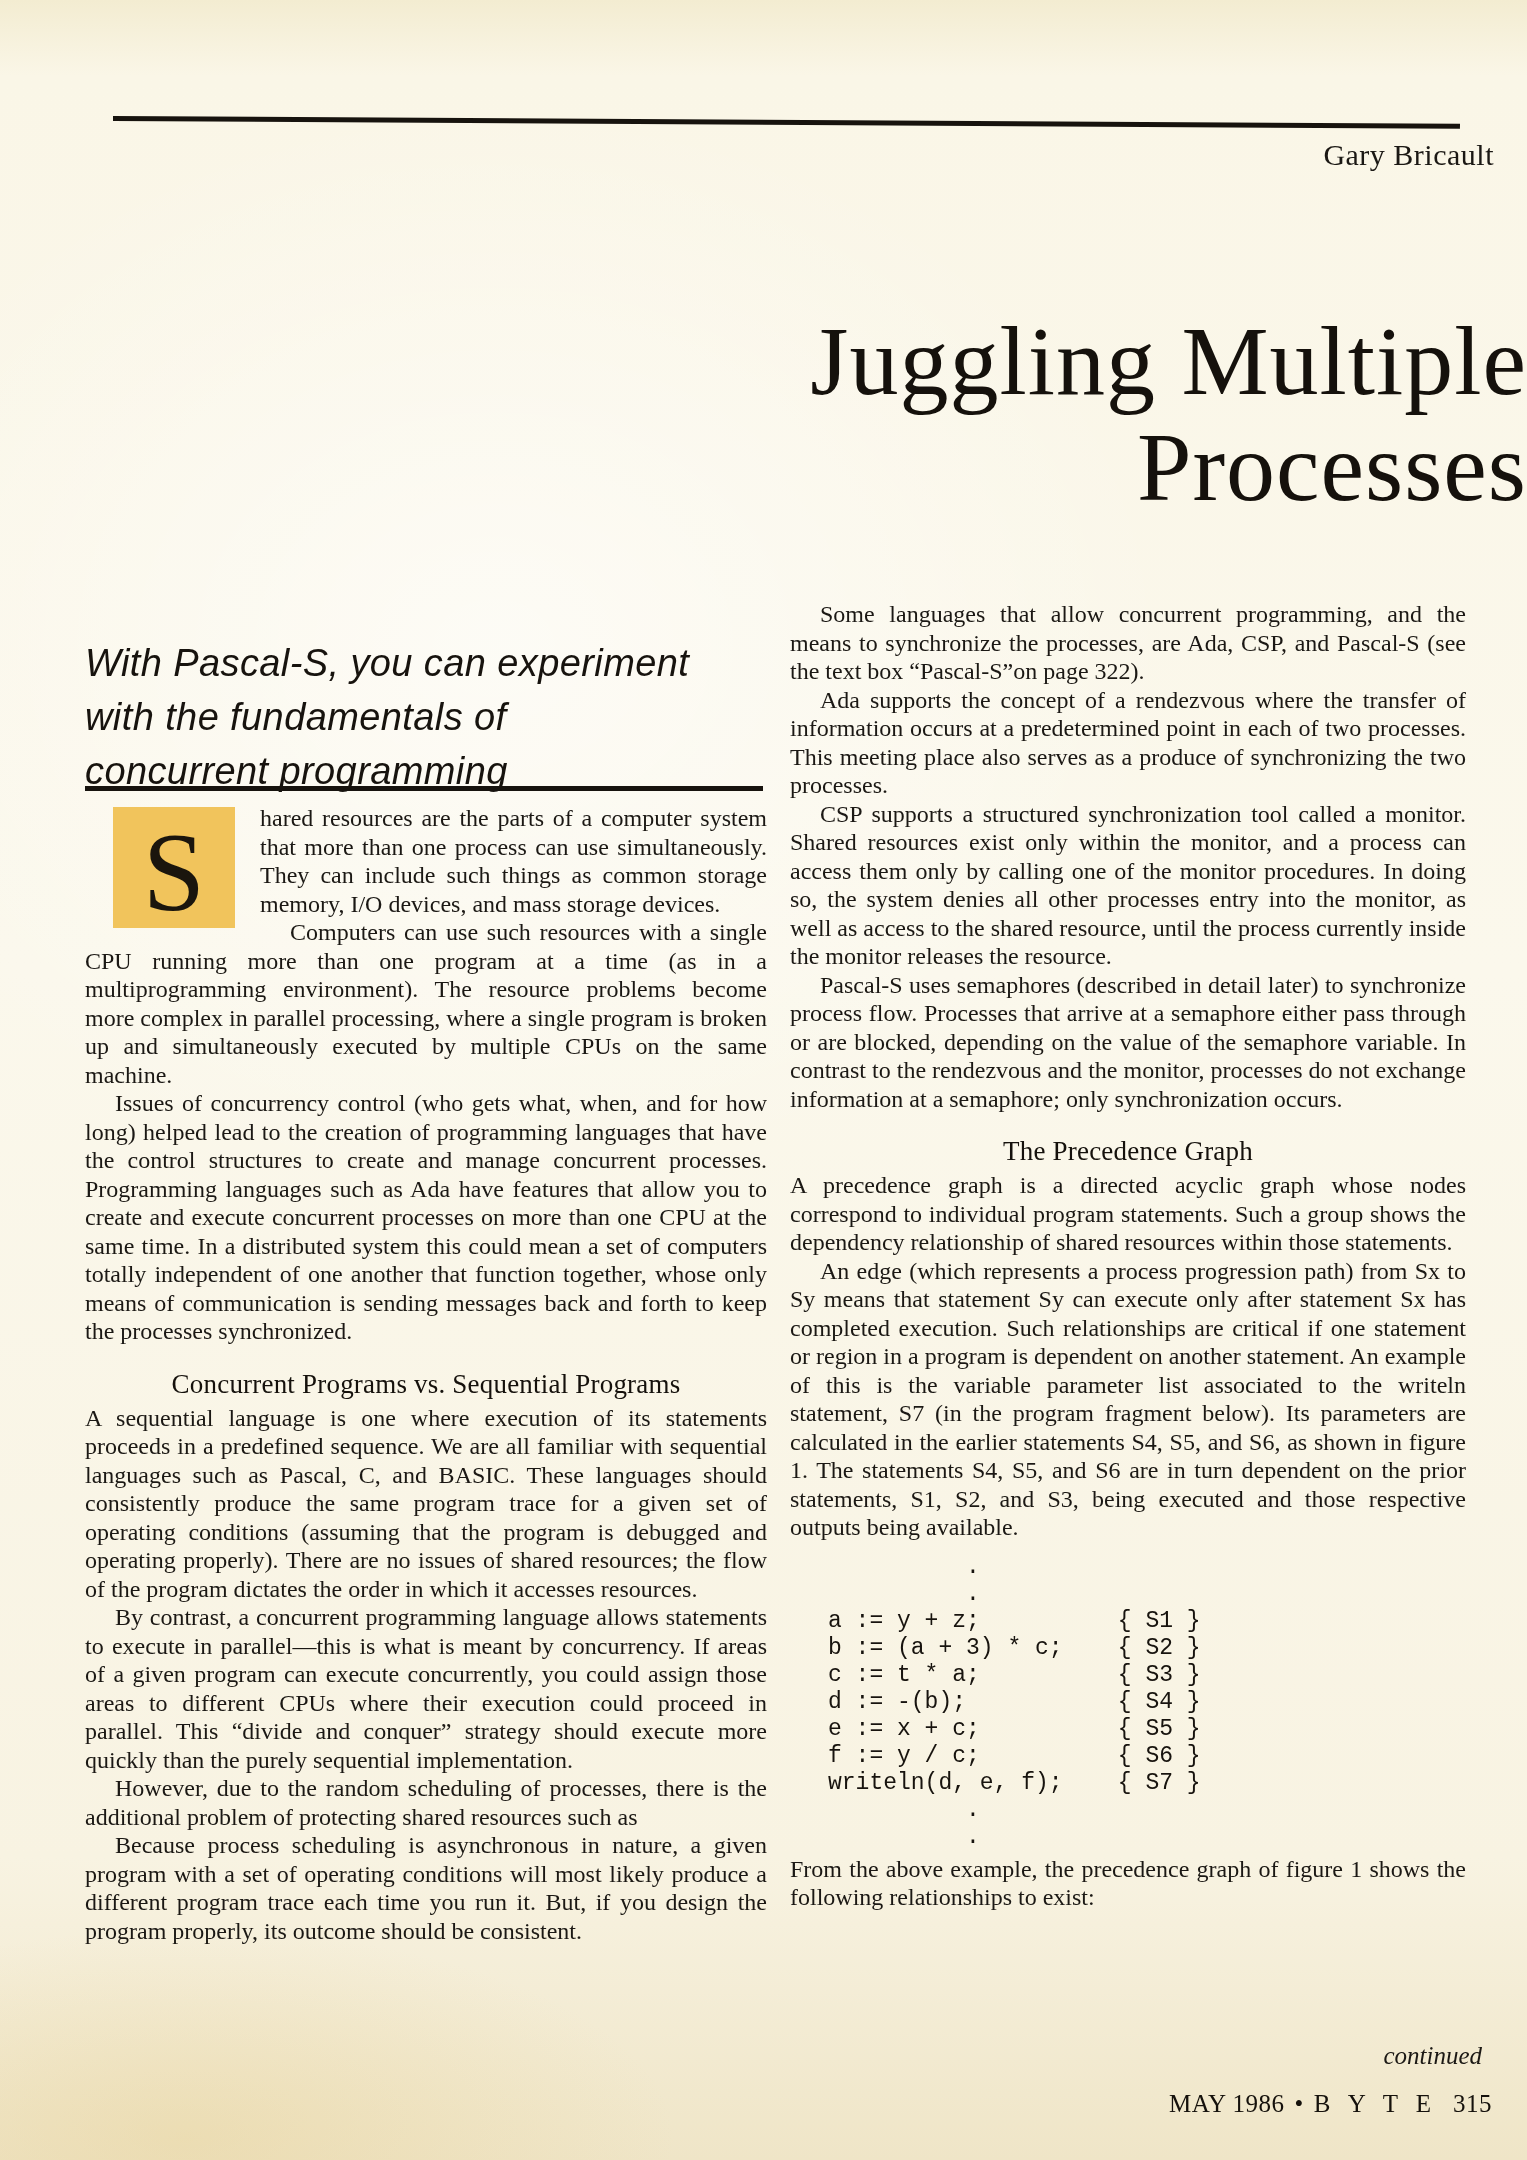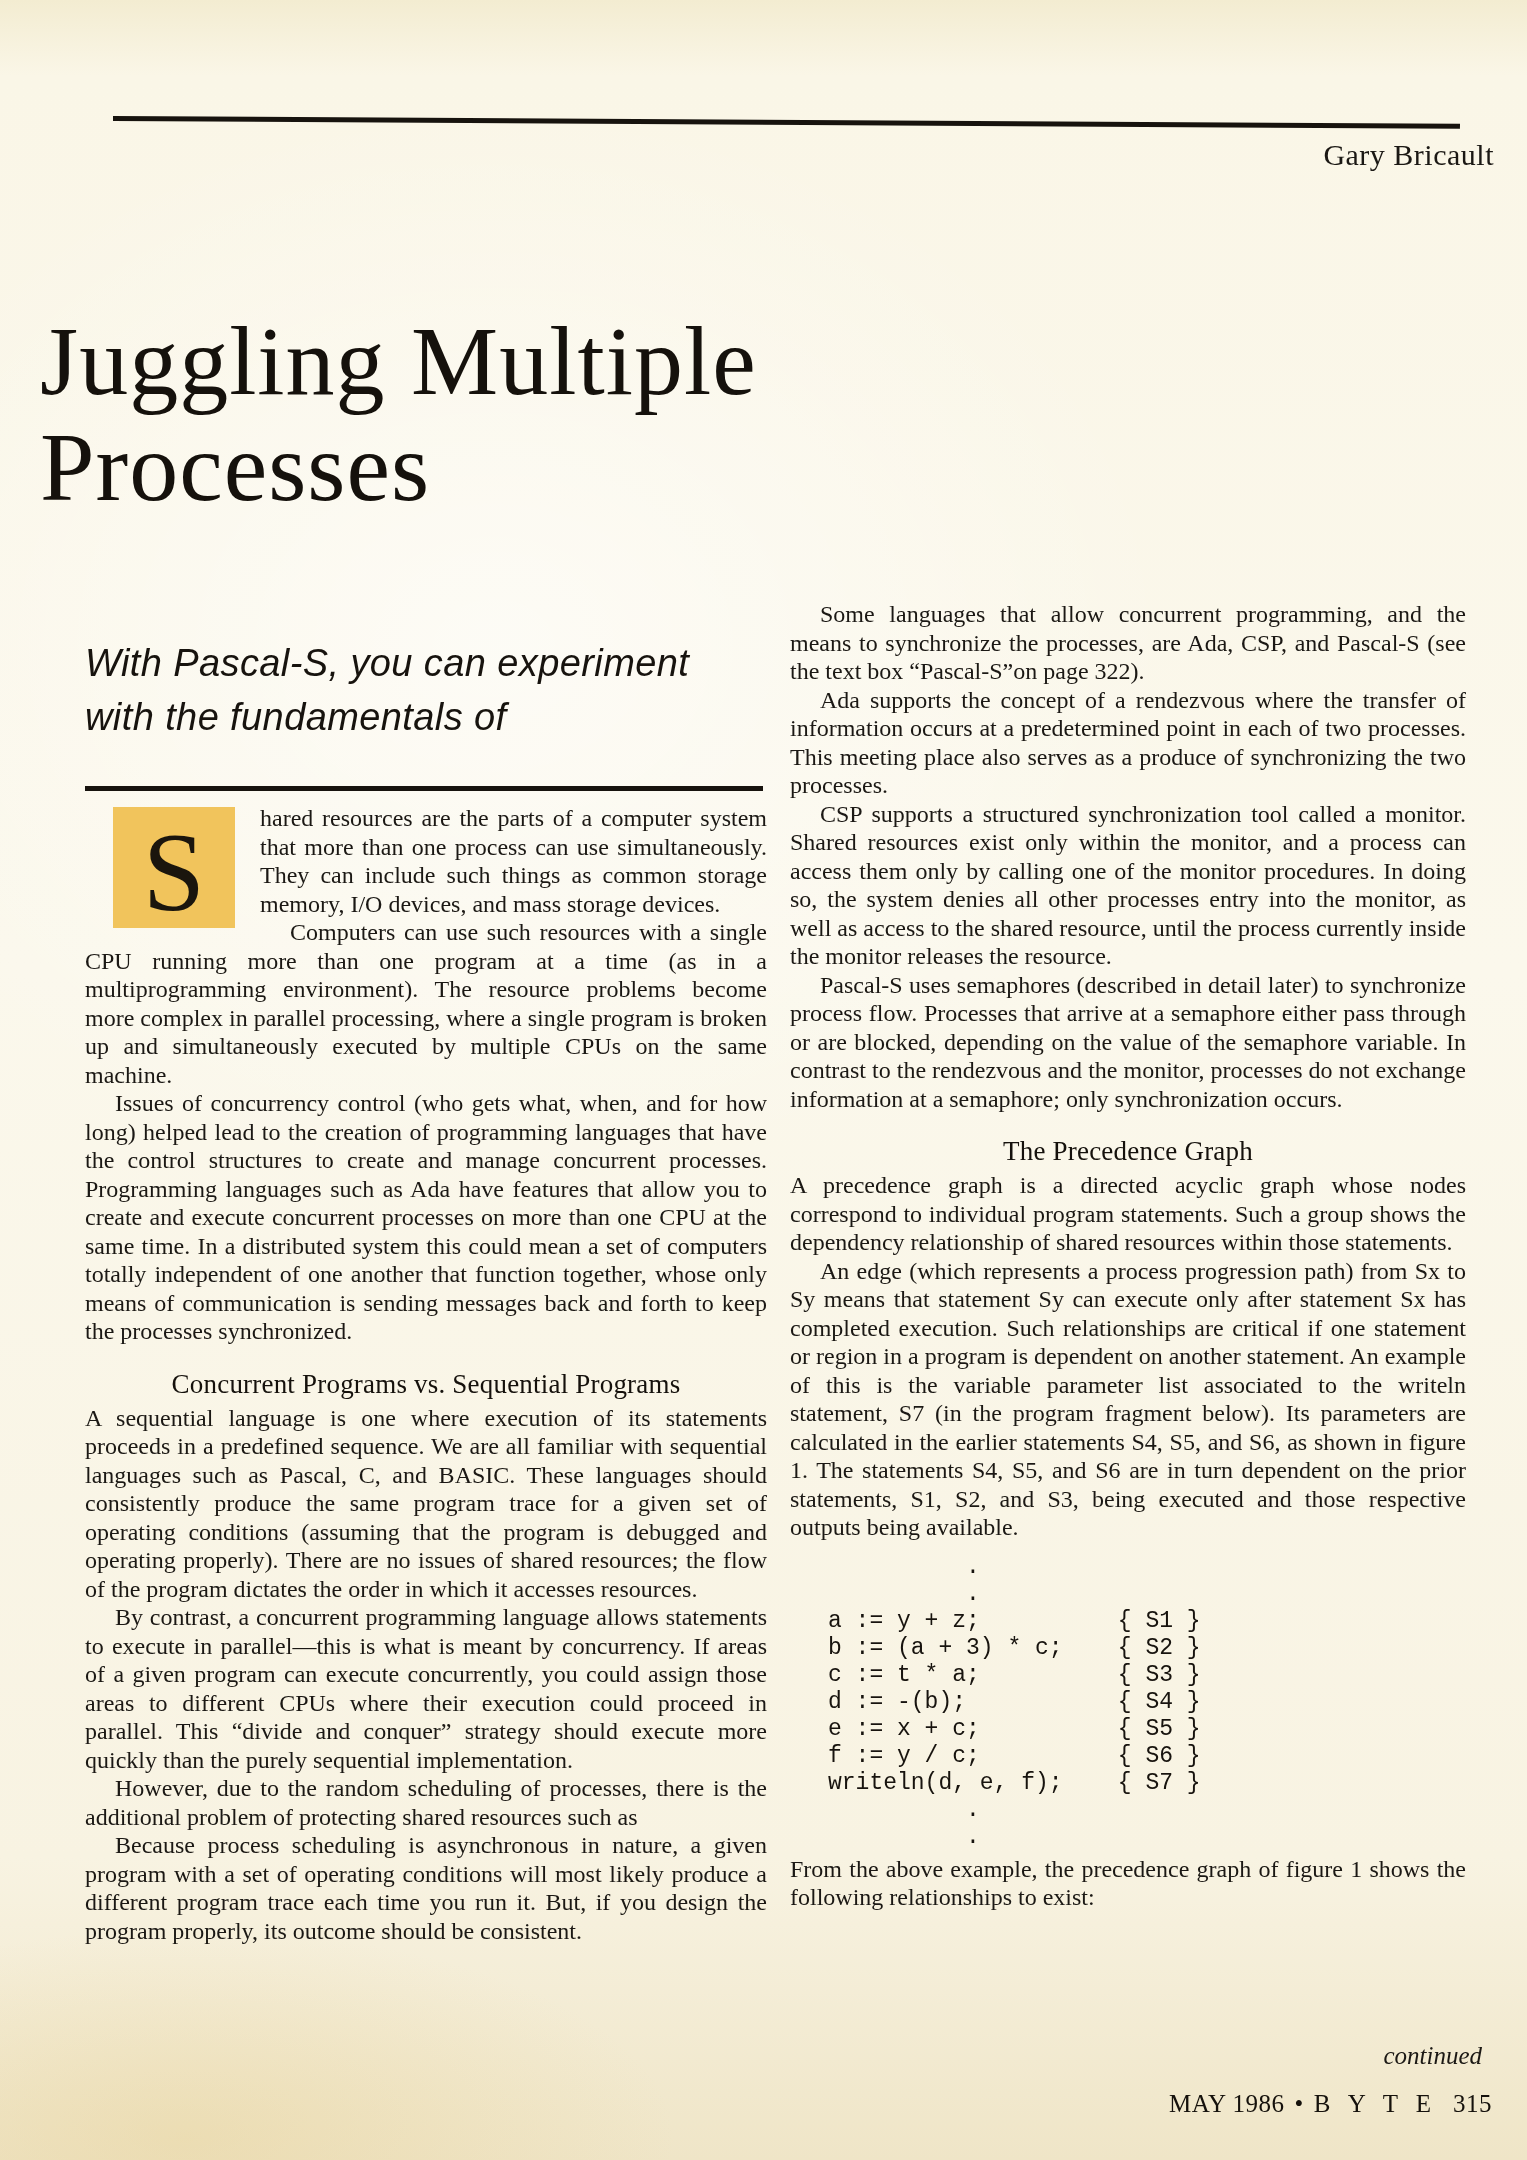--- a/index.html
+++ b/index.html
@@ -18,21 +18,21 @@
   .top-rule{
     position:absolute;left:113px;top:116px;width:1347px;height:5px;
     background:#17130e;transform:rotate(0.33deg);transform-origin:left center;
   }
   .byline{
     position:absolute;top:138px;right:50px;
     font-size:30px;letter-spacing:0.5px;
   }
   .article-title{
     position:absolute;left:40px;top:308px;width:1487px;
-    text-align:left;font-size:98px;line-height:106px;font-weight:400;
+    text-align:right;font-size:98px;line-height:106px;font-weight:400;
     letter-spacing:1px;color:#15110c;
   }
   .subtitle{
     position:absolute;left:85px;top:636px;width:700px;
     font-family:"Liberation Sans", sans-serif;font-style:italic;
     font-size:38px;line-height:54px;color:#17130e;letter-spacing:0.4px;
   }
   .subtitle-rule{
     position:absolute;left:85px;top:786px;width:678px;height:5px;background:#17130e;
   }
@@ -81,20 +81,21 @@
   <div class="byline">Gary Bricault</div>
 
   <div class="article-title">
     <div>Juggling Multiple</div>
     <div>Processes</div>
   </div>
 
   <div class="subtitle">
     <div>With Pascal-S, you can experiment</div>
     <div>with the fundamentals of</div>
+    <div>concurrent programming</div>
   </div>
 
   <div class="subtitle-rule"></div>
 
   <div class="col col-left">
     <p><span class="dropcap-box">
           <span class="dropcap-letter">S</span>
         </span><span>hared resources are the parts of a computer sys­tem that more than one process can use simulta­neously. They can include such things as com­mon storage memory, I/O devices, and mass storage devices.</span></p>
     <p class="ind">Computers can use such resources with a single CPU running more than one program at a time (as in a multiprogramming en­vironment). The resource problems become more complex in parallel processing, where a single program is broken up and simultaneously executed by multiple CPUs on the same machine.</p>
     <p class="ind">Issues of concurrency control (who gets what, when, and for how long) helped lead to the creation of programming languages that have the control structures to create and manage concurrent processes. Programming languages such as Ada have features that allow you to create and execute concurrent processes on more than one CPU at the same time. In a distributed system this could mean a set of computers totally independent of one another that function together, whose only means of communi­cation is sending messages back and forth to keep the processes synchronized.</p>

